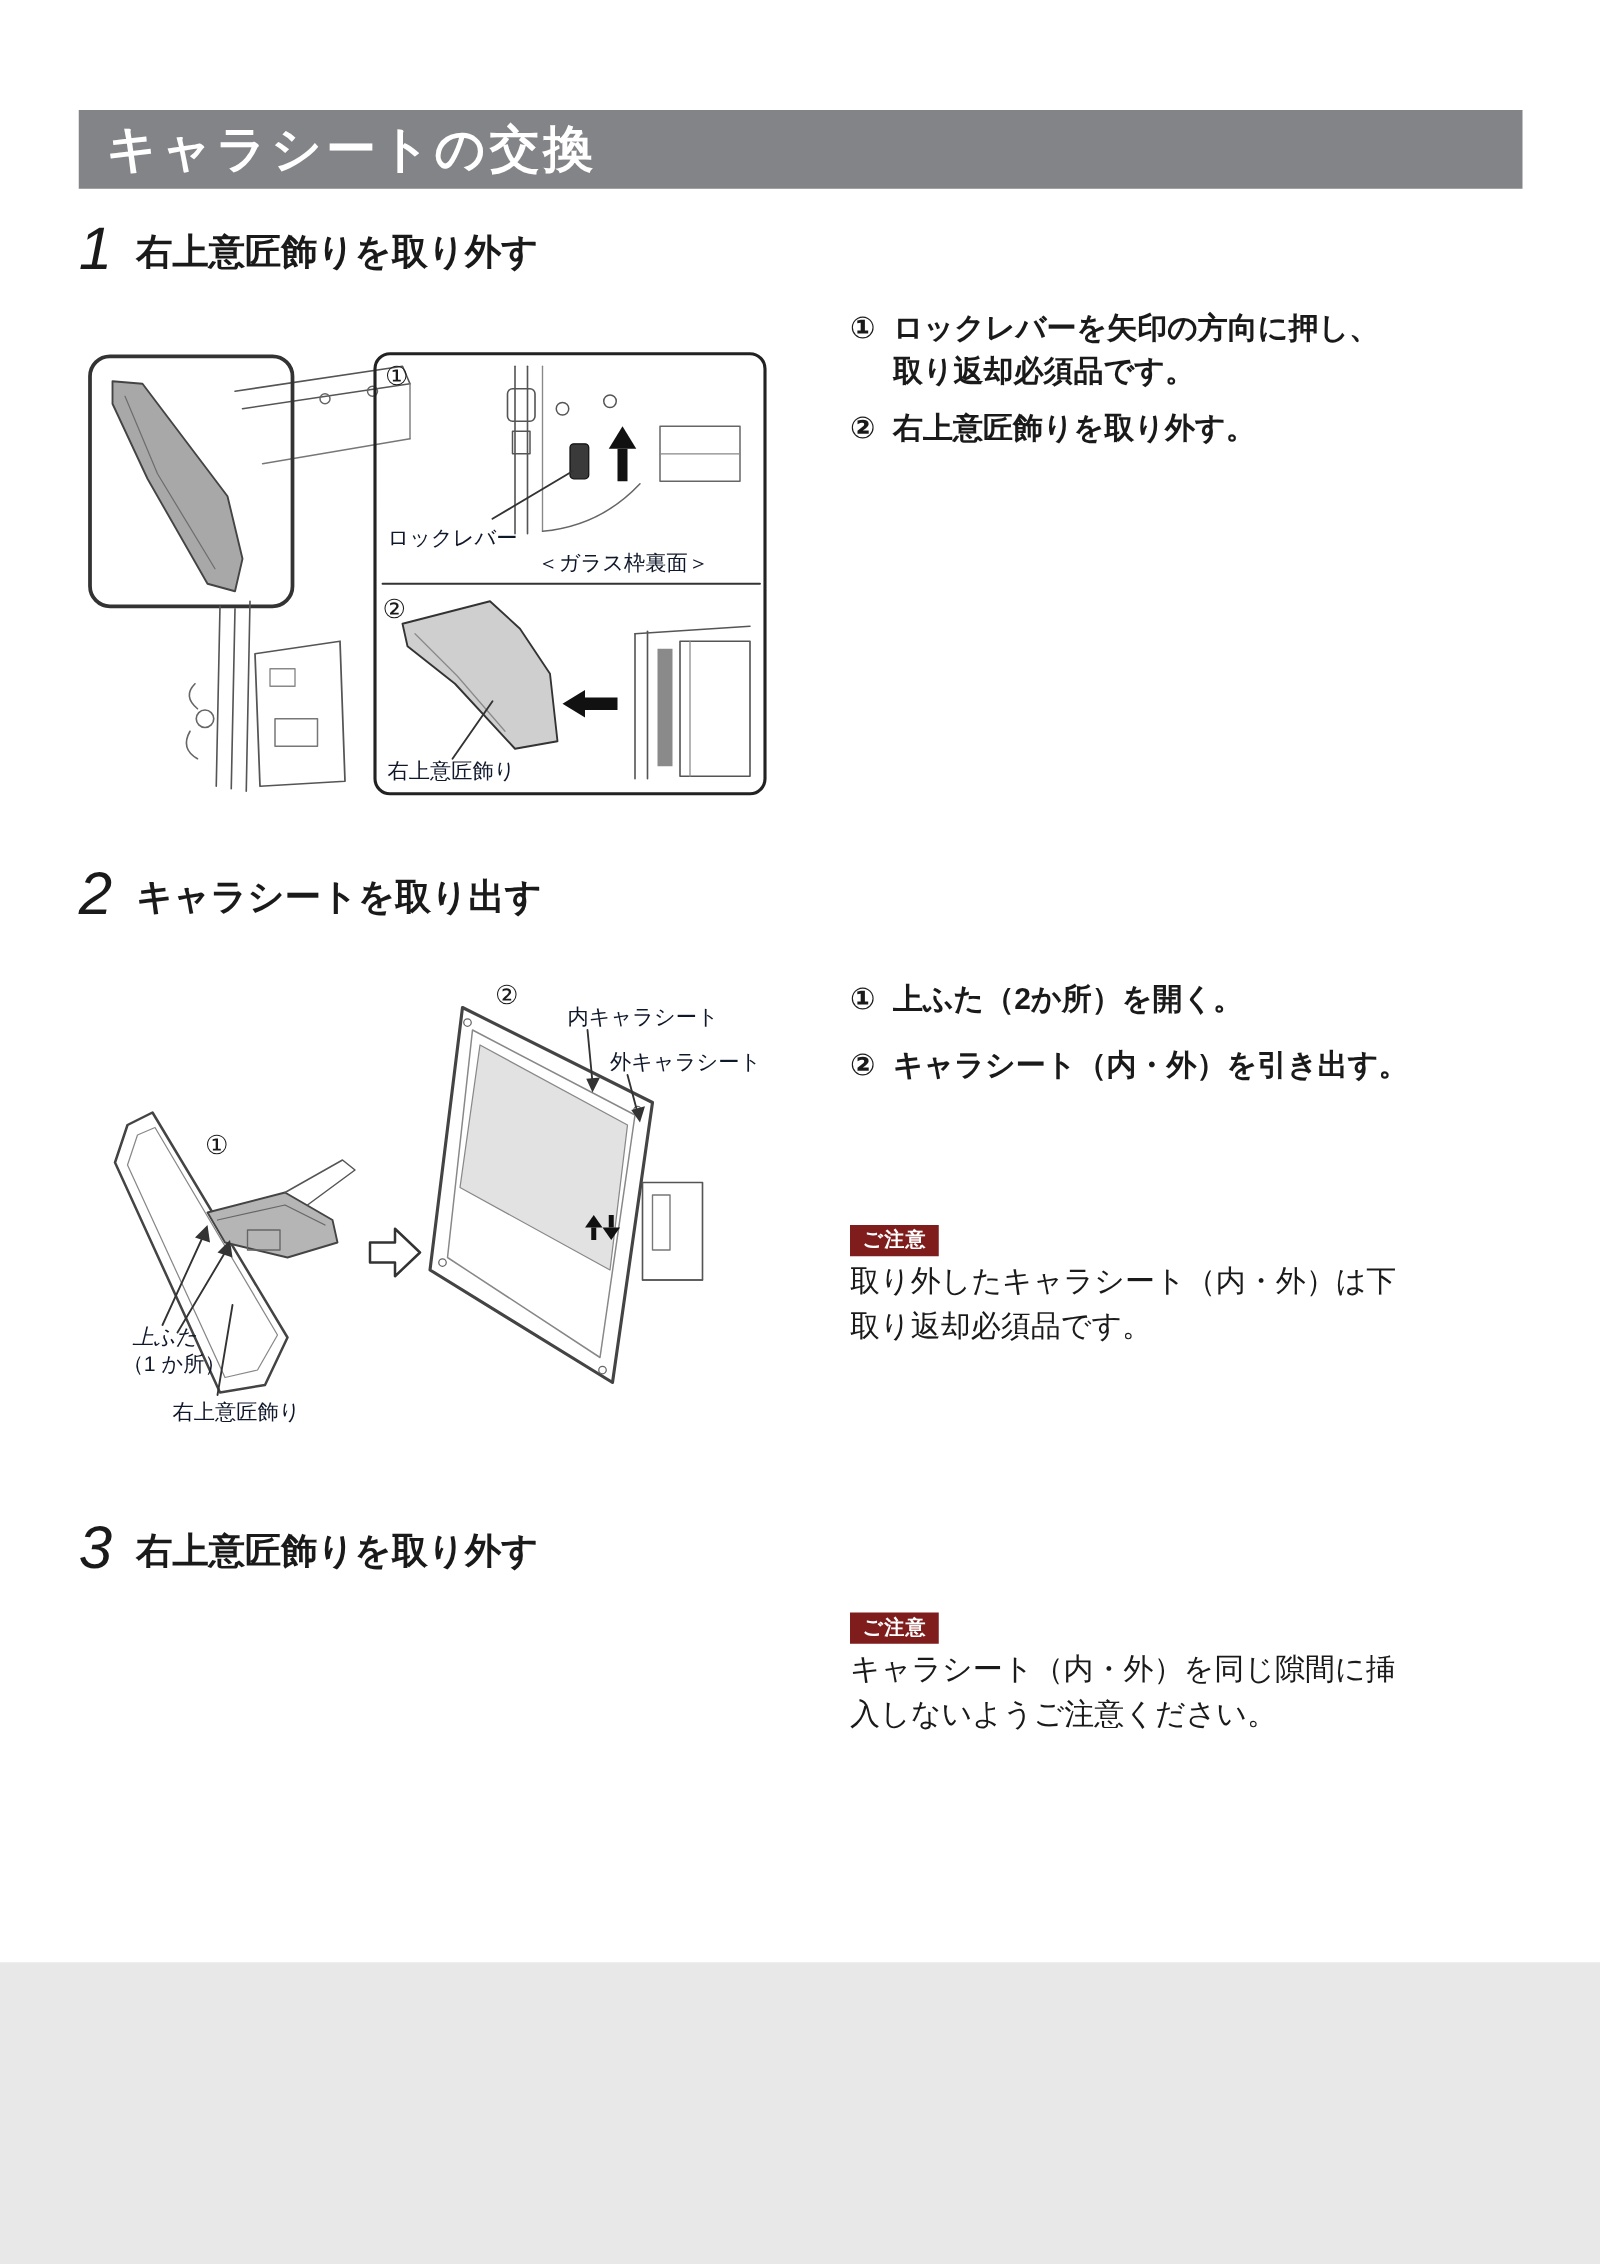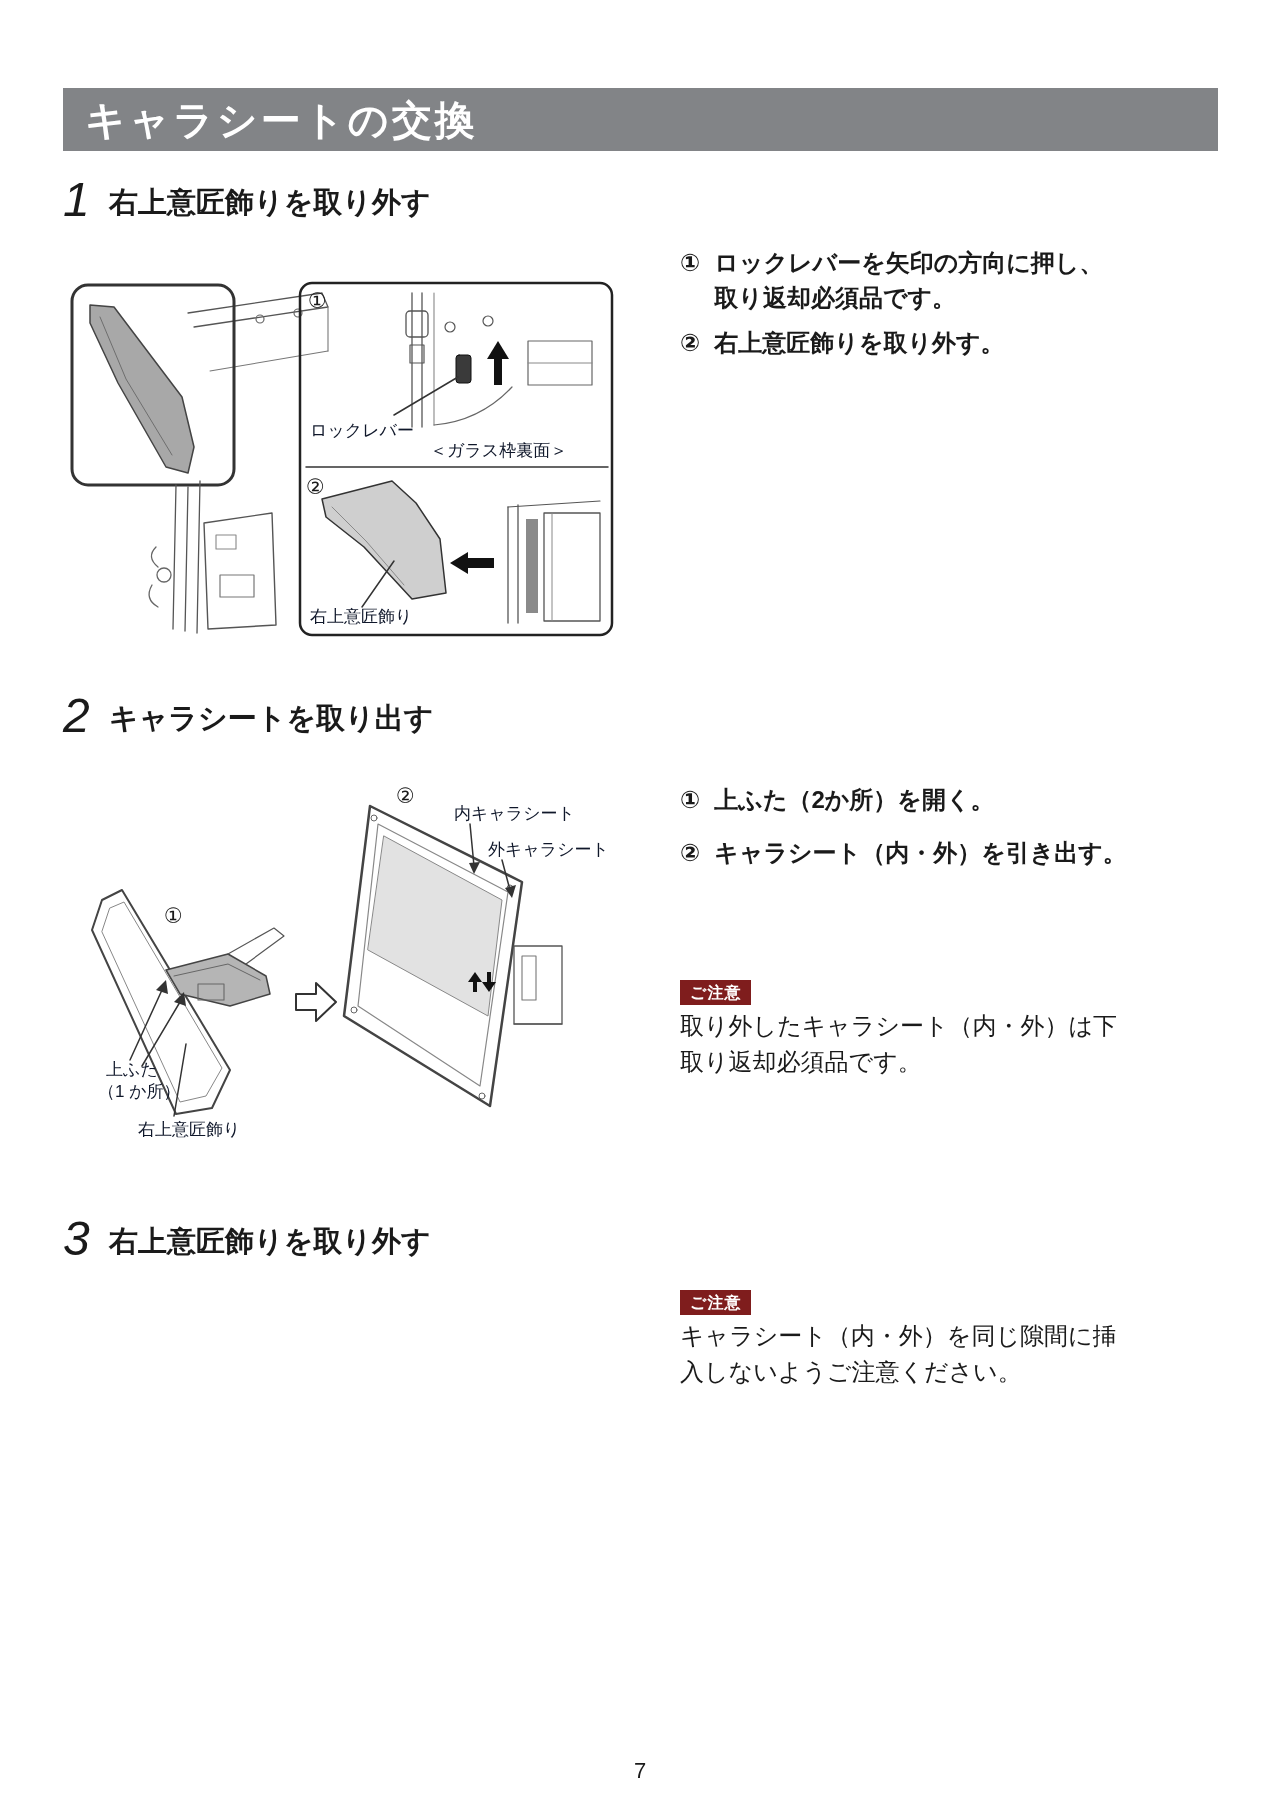--- a/index.html
+++ b/index.html
@@ -1,18 +1,18 @@
 <!DOCTYPE html>
 <html><head>
 <meta charset="utf-8">
 <style>
   * { margin:0; padding:0; box-sizing:border-box; }
   html,body { background:#e8e8e8; }
   .page {
-    position:relative; width:1280px; height:1811px; margin:0 auto;
+    position:relative; width:1280px; height:1570px; margin:0 auto;
     background:#ffffff; overflow:hidden;
     font-family:"Liberation Sans","DejaVu Sans",sans-serif; color:#1a1a1a;
   }
   .title-bar {
     position:absolute; left:63px; top:88px; width:1155px; height:63px;
     background:#828487; display:flex; align-items:center;
   }
   .title-bar h1 {
     color:#ffffff; font-size:40px; font-weight:bold; padding-left:22px;
     letter-spacing:3px; line-height:1;
@@ -177,21 +177,21 @@
         <line x1="392" y1="46" x2="396" y2="88" stroke="#333" stroke-width="1.5"></line>
         <polygon points="396,96 391,85 402,84" fill="#333"></polygon>
         <line x1="424" y1="82" x2="432" y2="112" stroke="#333" stroke-width="1.5"></line>
         <polygon points="434,120 427,110 438,107" fill="#333"></polygon>
       </g>
     </svg>
     <span class="fig-callout" style="left:318px; top:6px;">②</span>
     <span class="fig-callout" style="left:86px; top:126px;">①</span>
     <span class="fig-label" style="left:376px; top:24px;">内キャラシート</span>
     <span class="fig-label" style="left:410px; top:60px;">外キャラシート</span>
-    <span class="fig-label" style="left:28px;  top:280px;">上ふた</span>
+    <span class="fig-label" style="left:28px;  top:280px;font-style:italic;">上ふた</span>
     <span class="fig-label" style="left:20px;  top:302px;">（1 か所）</span>
     <span class="fig-label" style="left:60px;  top:340px;">右上意匠飾り</span>
   </div>
 
   <div class="inst" style="left:680px; top:783px;">
     <span class="marker">①</span>
     <span class="text">上ふた（2か所）を開く。</span>
   </div>
   <div class="inst" style="left:680px; top:836px;">
     <span class="marker">②</span>

